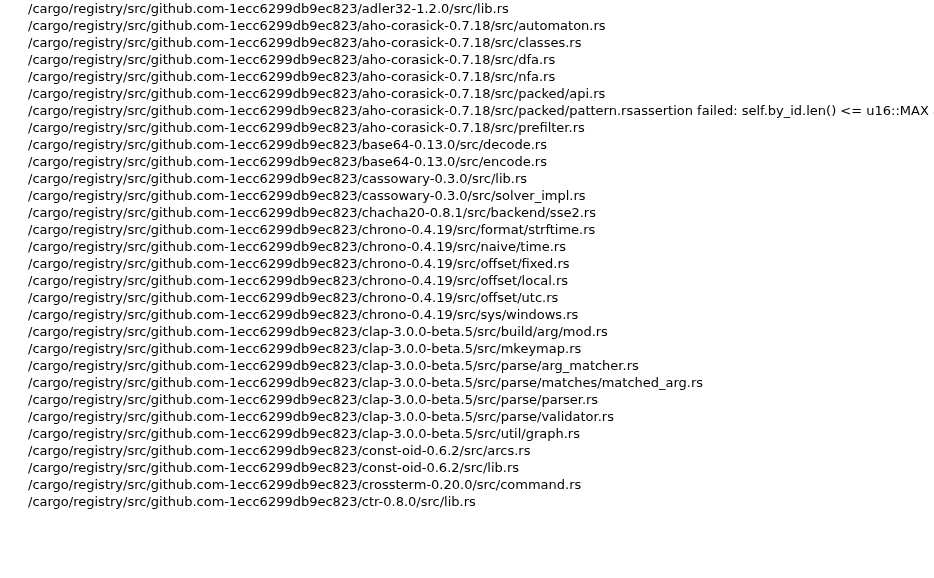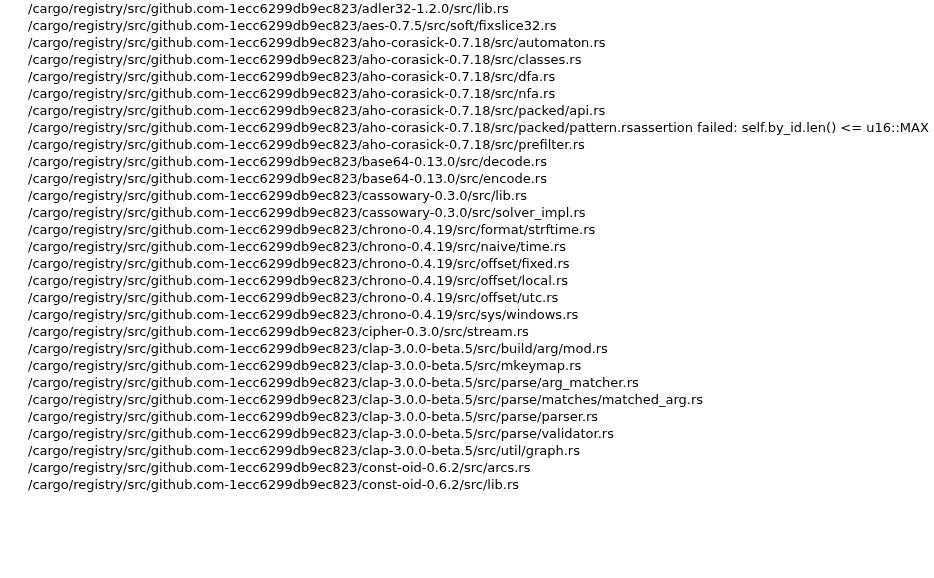--- a/index.html
+++ b/index.html
@@ -19,41 +19,42 @@
     .line {
       white-space: nowrap;
       padding-left: 28px;
     }
   </style>
 </head>
 <body>
 
 <div id="container">
     <div class="line">/cargo/registry/src/github.com-1ecc6299db9ec823/adler32-1.2.0/src/lib.rs</div>
-    <div class="line">/cargo/registry/src/github.com-1ecc6299db9ec823/aes-0.7.5/src/soft/fixslice32.rs</div>
     <div class="line">/cargo/registry/src/github.com-1ecc6299db9ec823/aho-corasick-0.7.18/src/automaton.rs</div>
     <div class="line">/cargo/registry/src/github.com-1ecc6299db9ec823/aho-corasick-0.7.18/src/classes.rs</div>
     <div class="line">/cargo/registry/src/github.com-1ecc6299db9ec823/aho-corasick-0.7.18/src/dfa.rs</div>
     <div class="line">/cargo/registry/src/github.com-1ecc6299db9ec823/aho-corasick-0.7.18/src/nfa.rs</div>
     <div class="line">/cargo/registry/src/github.com-1ecc6299db9ec823/aho-corasick-0.7.18/src/packed/api.rs</div>
     <div class="line">/cargo/registry/src/github.com-1ecc6299db9ec823/aho-corasick-0.7.18/src/packed/pattern.rsassertion failed: self.by_id.len() &lt;= u16::MAX as usize</div>
     <div class="line">/cargo/registry/src/github.com-1ecc6299db9ec823/aho-corasick-0.7.18/src/prefilter.rs</div>
     <div class="line">/cargo/registry/src/github.com-1ecc6299db9ec823/base64-0.13.0/src/decode.rs</div>
     <div class="line">/cargo/registry/src/github.com-1ecc6299db9ec823/base64-0.13.0/src/encode.rs</div>
     <div class="line">/cargo/registry/src/github.com-1ecc6299db9ec823/cassowary-0.3.0/src/lib.rs</div>
     <div class="line">/cargo/registry/src/github.com-1ecc6299db9ec823/cassowary-0.3.0/src/solver_impl.rs</div>
+    <div class="line">/cargo/registry/src/github.com-1ecc6299db9ec823/chacha20-0.8.1/src/backend/sse2.rs</div>
     <div class="line">/cargo/registry/src/github.com-1ecc6299db9ec823/chrono-0.4.19/src/format/strftime.rs</div>
     <div class="line">/cargo/registry/src/github.com-1ecc6299db9ec823/chrono-0.4.19/src/naive/time.rs</div>
     <div class="line">/cargo/registry/src/github.com-1ecc6299db9ec823/chrono-0.4.19/src/offset/fixed.rs</div>
     <div class="line">/cargo/registry/src/github.com-1ecc6299db9ec823/chrono-0.4.19/src/offset/local.rs</div>
     <div class="line">/cargo/registry/src/github.com-1ecc6299db9ec823/chrono-0.4.19/src/offset/utc.rs</div>
     <div class="line">/cargo/registry/src/github.com-1ecc6299db9ec823/chrono-0.4.19/src/sys/windows.rs</div>
-    <div class="line">/cargo/registry/src/github.com-1ecc6299db9ec823/cipher-0.3.0/src/stream.rs</div>
     <div class="line">/cargo/registry/src/github.com-1ecc6299db9ec823/clap-3.0.0-beta.5/src/build/arg/mod.rs</div>
     <div class="line">/cargo/registry/src/github.com-1ecc6299db9ec823/clap-3.0.0-beta.5/src/mkeymap.rs</div>
     <div class="line">/cargo/registry/src/github.com-1ecc6299db9ec823/clap-3.0.0-beta.5/src/parse/arg_matcher.rs</div>
     <div class="line">/cargo/registry/src/github.com-1ecc6299db9ec823/clap-3.0.0-beta.5/src/parse/matches/matched_arg.rs</div>
     <div class="line">/cargo/registry/src/github.com-1ecc6299db9ec823/clap-3.0.0-beta.5/src/parse/parser.rs</div>
     <div class="line">/cargo/registry/src/github.com-1ecc6299db9ec823/clap-3.0.0-beta.5/src/parse/validator.rs</div>
     <div class="line">/cargo/registry/src/github.com-1ecc6299db9ec823/clap-3.0.0-beta.5/src/util/graph.rs</div>
     <div class="line">/cargo/registry/src/github.com-1ecc6299db9ec823/const-oid-0.6.2/src/arcs.rs</div>
     <div class="line">/cargo/registry/src/github.com-1ecc6299db9ec823/const-oid-0.6.2/src/lib.rs</div>
+    <div class="line">/cargo/registry/src/github.com-1ecc6299db9ec823/crossterm-0.20.0/src/command.rs</div>
+    <div class="line">/cargo/registry/src/github.com-1ecc6299db9ec823/ctr-0.8.0/src/lib.rs</div>
   </div>
 
 </body></html>

